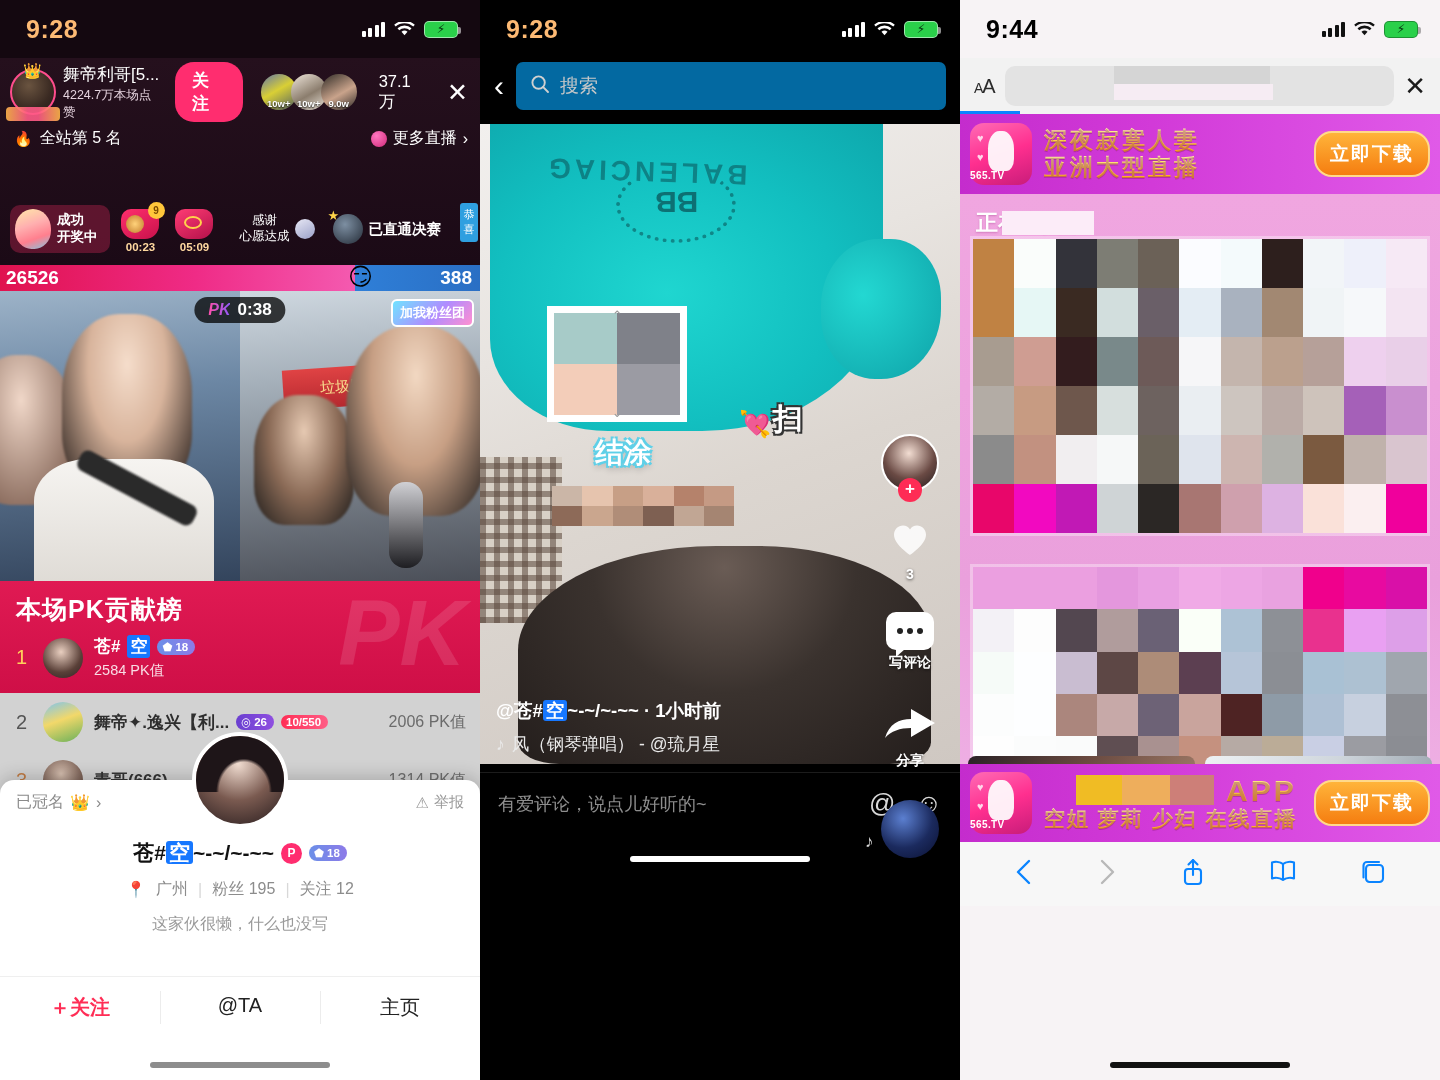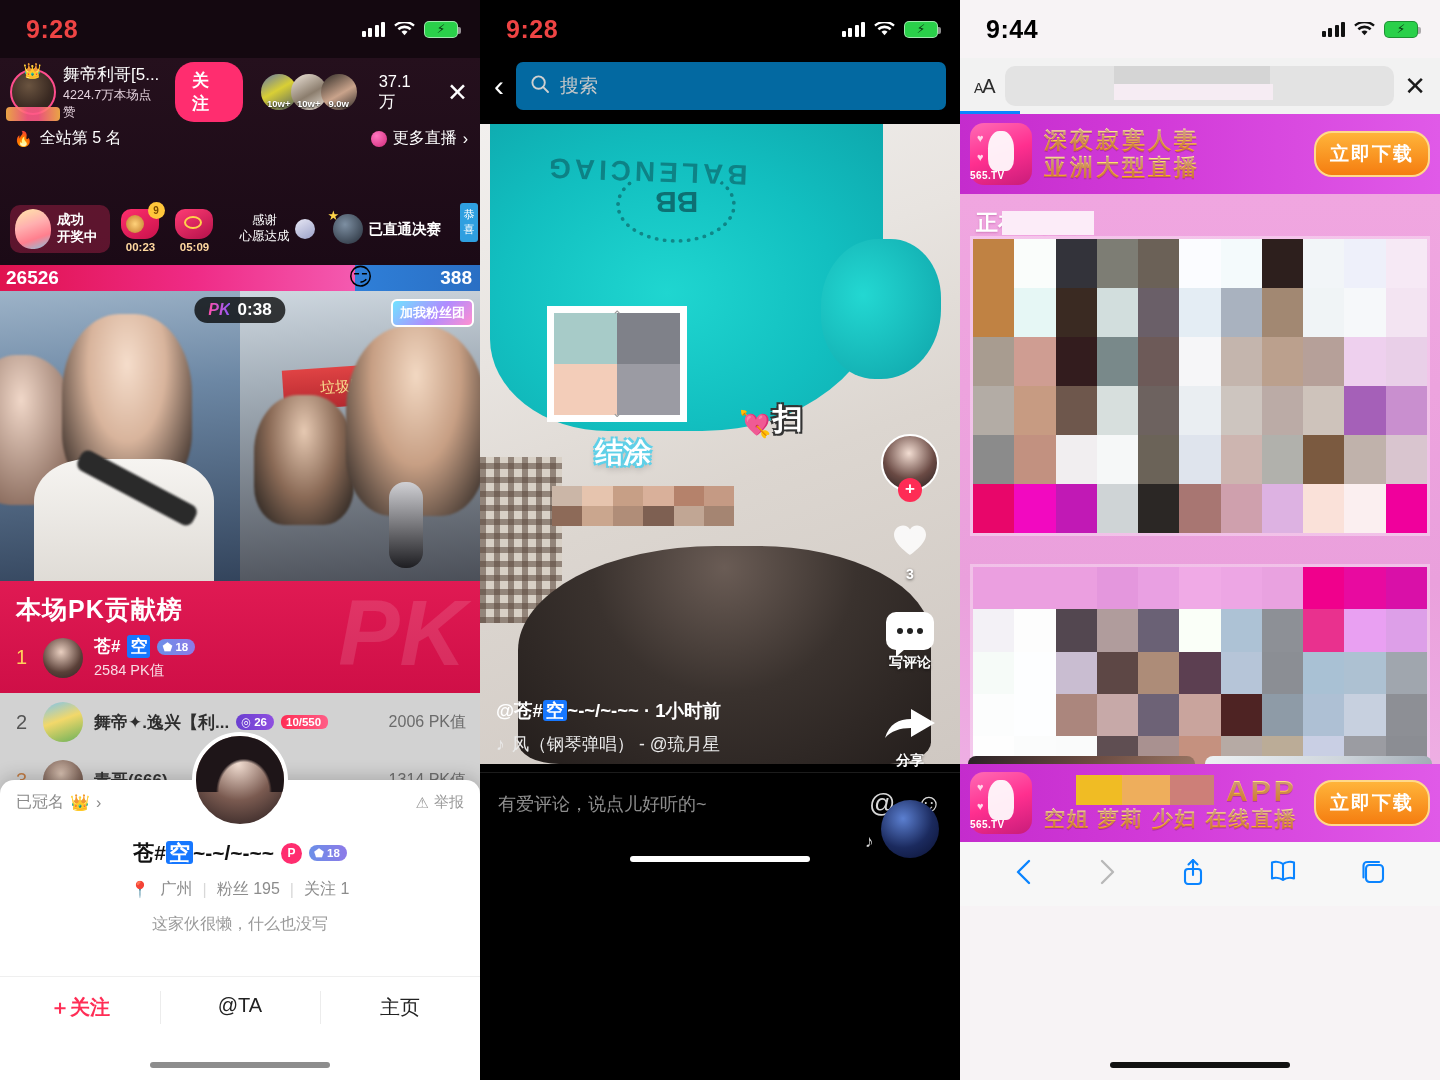--- a/index.html
+++ b/index.html
@@ -23,21 +23,21 @@
   .sig { display: flex; align-items: flex-end; gap: 2.5px; height: 15px; }
   .sig i { width: 4px; border-radius: 1px; display: block; }
   .sig i:nth-child(1){ height: 6px; } .sig i:nth-child(2){ height: 9px; }
   .sig i:nth-child(3){ height: 12px; } .sig i:nth-child(4){ height: 15px; }
   .wifi svg { display: block; }
   .batt { width: 34px; height: 17px; border-radius: 5px; position: relative;
           display:flex; align-items:center; justify-content:center; }
   .batt::after { content:""; position:absolute; right:-4px; top:5px; width:3px; height:7px;
                  border-radius:0 2px 2px 0; }
   .batt .bolt { font-size: 12px; line-height: 1; }
-  .dark .sb-time { color: #ef4444; }
+  .dark .sb-time { color: #fdba74; }
   .dark .sig i { background: #fff; }
   .dark .batt { background: #2ad04a; border: 1.5px solid rgba(255,255,255,.55); }
   .dark .batt::after { background: rgba(255,255,255,.55); }
   .dark .batt .bolt { color: #07260d; }
   .light .sb-time { color: #000; }
   .light .sig i { background: #111; }
   .light .batt { background: #2ad04a; border: 1.5px solid rgba(0,0,0,.3); }
   .light .batt::after { background: rgba(0,0,0,.3); }
   .light .batt .bolt { color: #07260d; }
 
@@ -162,21 +162,21 @@
   .bav2 { background: linear-gradient(160deg,#7ec4ef 0%, #f2d86a 45%, #68b05a 100%); }
   .bav3 { background: radial-gradient(circle at 45% 35%, #d8c0b0 0%, #6a4f44 70%); }
   .bmain { display:flex; flex-direction:column; gap: 3px; flex: 1; min-width: 0; }
   .bname { display:flex; align-items:center; gap: 7px; font-size: 17px; font-weight: 600; }
   .r1 .bname { color: #fff; } .r2 .bname, .r3 .bname { color: #2e2e2e; }
   .nm-kong { background:#1677ff; color:#fff; padding: 0 3px; border-radius: 3px; font-weight:700; }
   .lvl { display:inline-flex; align-items:center; gap: 3px; border-radius: 9px;
      padding: 1px 7px 1px 5px; font-size: 11.5px; color:#fff; font-weight:700; }
   .lvl-blue { background: linear-gradient(90deg,#6b8fe8,#8d7ae8); }
   .lvl-purple { background: linear-gradient(90deg,#6a3fd0,#8f4fe0); }
-  .lvl-red { background: linear-gradient(90deg,#ff2d55,#ff5e86); border-radius: 6px; }
+  .lvl-red { background: linear-gradient(90deg,#ff2d55,#ff5e86); }
   .bsub { font-size: 14.5px; }
   .r1 .bsub { color: rgba(255,255,255,.85); }
   .bval { font-size: 16px; color:#6b6b6b; }
   .r3 { opacity: .96; }
 
   
   .sheet { position:absolute; left:0; right:0; bottom: 0; height: 300px;
      background:#fff; border-radius: 14px 14px 0 0; box-shadow: 0 -3px 18px rgba(0,0,0,.2); }
   .sheet-top { display:flex; justify-content:space-between; align-items:center;
      padding: 12px 16px 0 16px; }
@@ -536,21 +536,21 @@
         <span><span>苍#</span><span class="nm-kong">空</span><span>~-~/~-~~</span></span>
         <span class="pin-badge">P</span>
         <span class="lvl lvl-blue">⬟<span>18</span></span>
       </div>
       <div class="sheet-meta">
         <span>📍</span>
         <span>广州</span>
         <span class="sep">|</span>
         <span>粉丝 195</span>
         <span class="sep">|</span>
-        <span>关注 1</span>
+        <span>关注 12</span>
       </div>
       <div class="sheet-bio">这家伙很懒，什么也没写</div>
       <div class="sheet-actions">
         <div class="follow">＋<span>关注</span></div>
         <div>@TA</div>
         <div>主页</div>
       </div>
       <div class="home-ind" style="background:#8d8d8d;"></div>
     </div>
   </div>

